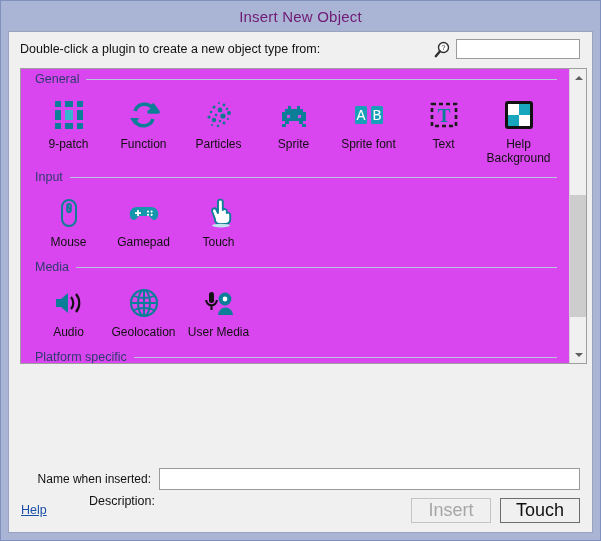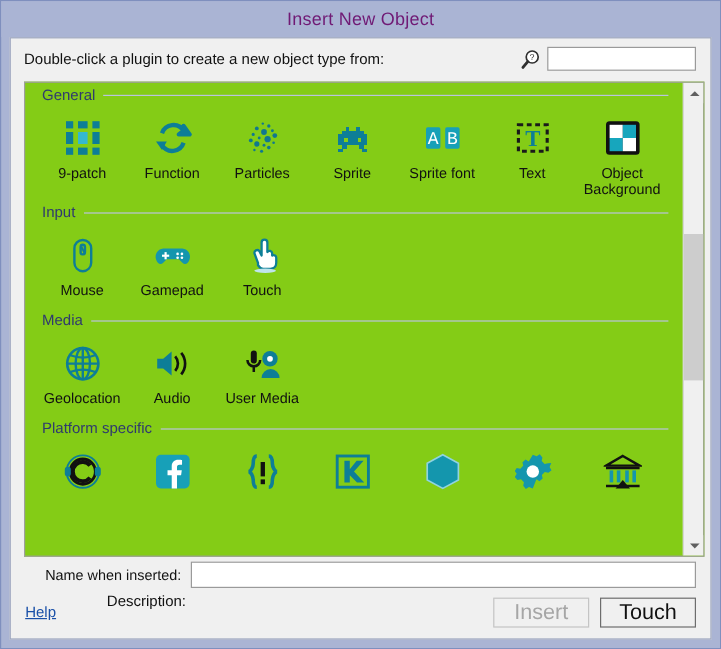--- a/index.html
+++ b/index.html
@@ -76,22 +76,22 @@
     font-size: 12px;
     padding: 0 3px;
     outline: none;
   }
 
   
   #listpanel {
     position: absolute;
     left: 11px; top: 36px;
     width: 567px;
-    height: 396px;
-    background: #84cc16;
+    height: 296px;
+    background: #d946ef;
     border: 1px solid #9f9f9f;
     overflow: hidden;
     display: flex;
   }
   #listinner {
     flex: 1 1 auto;
     position: relative;
     overflow: hidden;
     padding: 0 0 0 0;
   }
@@ -388,21 +388,21 @@
             <div class="plugin">
               <span class="icon">
                 <svg width="32" height="32" viewBox="0 0 32 32">
                   <rect x="2" y="2" width="28" height="28" rx="3" fill="#111111"></rect>
                   <rect x="5" y="5" width="11" height="11" fill="#ffffff"></rect>
                   <rect x="16" y="5" width="11" height="11" fill="#17a6bd"></rect>
                   <rect x="5" y="16" width="11" height="11" fill="#17a6bd"></rect>
                   <rect x="16" y="16" width="11" height="11" fill="#ffffff"></rect>
                 </svg>
               </span>
-              <span class="plabel">Object Background</span>
+              <span class="plabel">Help Background</span>
             </div>
 
           </div>
         </div>
 
         <div class="category">
           <div class="cat-head">
             <span class="cat-title">Input</span>
             <span class="cat-rule"></span>
           </div>
@@ -450,40 +450,40 @@
         <div class="category">
           <div class="cat-head">
             <span class="cat-title">Media</span>
             <span class="cat-rule"></span>
           </div>
           <div class="cat-items">
 
             <div class="plugin">
               <span class="icon">
                 <svg width="32" height="32" viewBox="0 0 32 32">
+                  <path d="M3 12 h5 l7 -6 v20 l-7 -6 h-5 z" fill="#0d7e97"></path>
+                  <path d="M18 10 a9 9 0 0 1 0 12" fill="none" stroke="#111111" stroke-width="2.2"></path>
+                  <path d="M23 7 a14 14 0 0 1 0 18" fill="none" stroke="#111111" stroke-width="2.2"></path>
+                </svg>
+              </span>
+              <span class="plabel">Audio</span>
+            </div>
+
+            <div class="plugin">
+              <span class="icon">
+                <svg width="32" height="32" viewBox="0 0 32 32">
                   <circle cx="16" cy="16" r="13" fill="none" stroke="#0d7e97" stroke-width="2.2"></circle>
                   <ellipse cx="16" cy="16" rx="6" ry="13" fill="none" stroke="#0d7e97" stroke-width="2"></ellipse>
                   <line x1="16" y1="3" x2="16" y2="29" stroke="#0d7e97" stroke-width="2"></line>
                   <line x1="3" y1="16" x2="29" y2="16" stroke="#0d7e97" stroke-width="2"></line>
                   <path d="M5.6 9 Q16 13 26.4 9" fill="none" stroke="#0d7e97" stroke-width="1.8"></path>
                   <path d="M5.6 23 Q16 19 26.4 23" fill="none" stroke="#0d7e97" stroke-width="1.8"></path>
                 </svg>
               </span>
               <span class="plabel">Geolocation</span>
-            </div>
-
-            <div class="plugin">
-              <span class="icon">
-                <svg width="32" height="32" viewBox="0 0 32 32">
-                  <path d="M3 12 h5 l7 -6 v20 l-7 -6 h-5 z" fill="#0d7e97"></path>
-                  <path d="M18 10 a9 9 0 0 1 0 12" fill="none" stroke="#111111" stroke-width="2.2"></path>
-                  <path d="M23 7 a14 14 0 0 1 0 18" fill="none" stroke="#111111" stroke-width="2.2"></path>
-                </svg>
-              </span>
-              <span class="plabel">Audio</span>
             </div>
 
             <div class="plugin">
               <span class="icon">
                 <svg width="32" height="32" viewBox="0 0 32 32">
                   <rect x="6" y="5" width="5" height="11" rx="2.5" fill="#111111"></rect>
                   <path d="M3.2 13 a5.3 5.3 0 0 0 10.6 0" fill="none" stroke="#111111" stroke-width="2.1"></path>
                   <line x1="8.5" y1="18" x2="8.5" y2="23" stroke="#111111" stroke-width="2.1"></line>
                   <circle cx="22" cy="12" r="6.4" fill="#0d7e97"></circle>
                   <circle cx="22" cy="12" r="2.4" fill="#ffffff"></circle>

